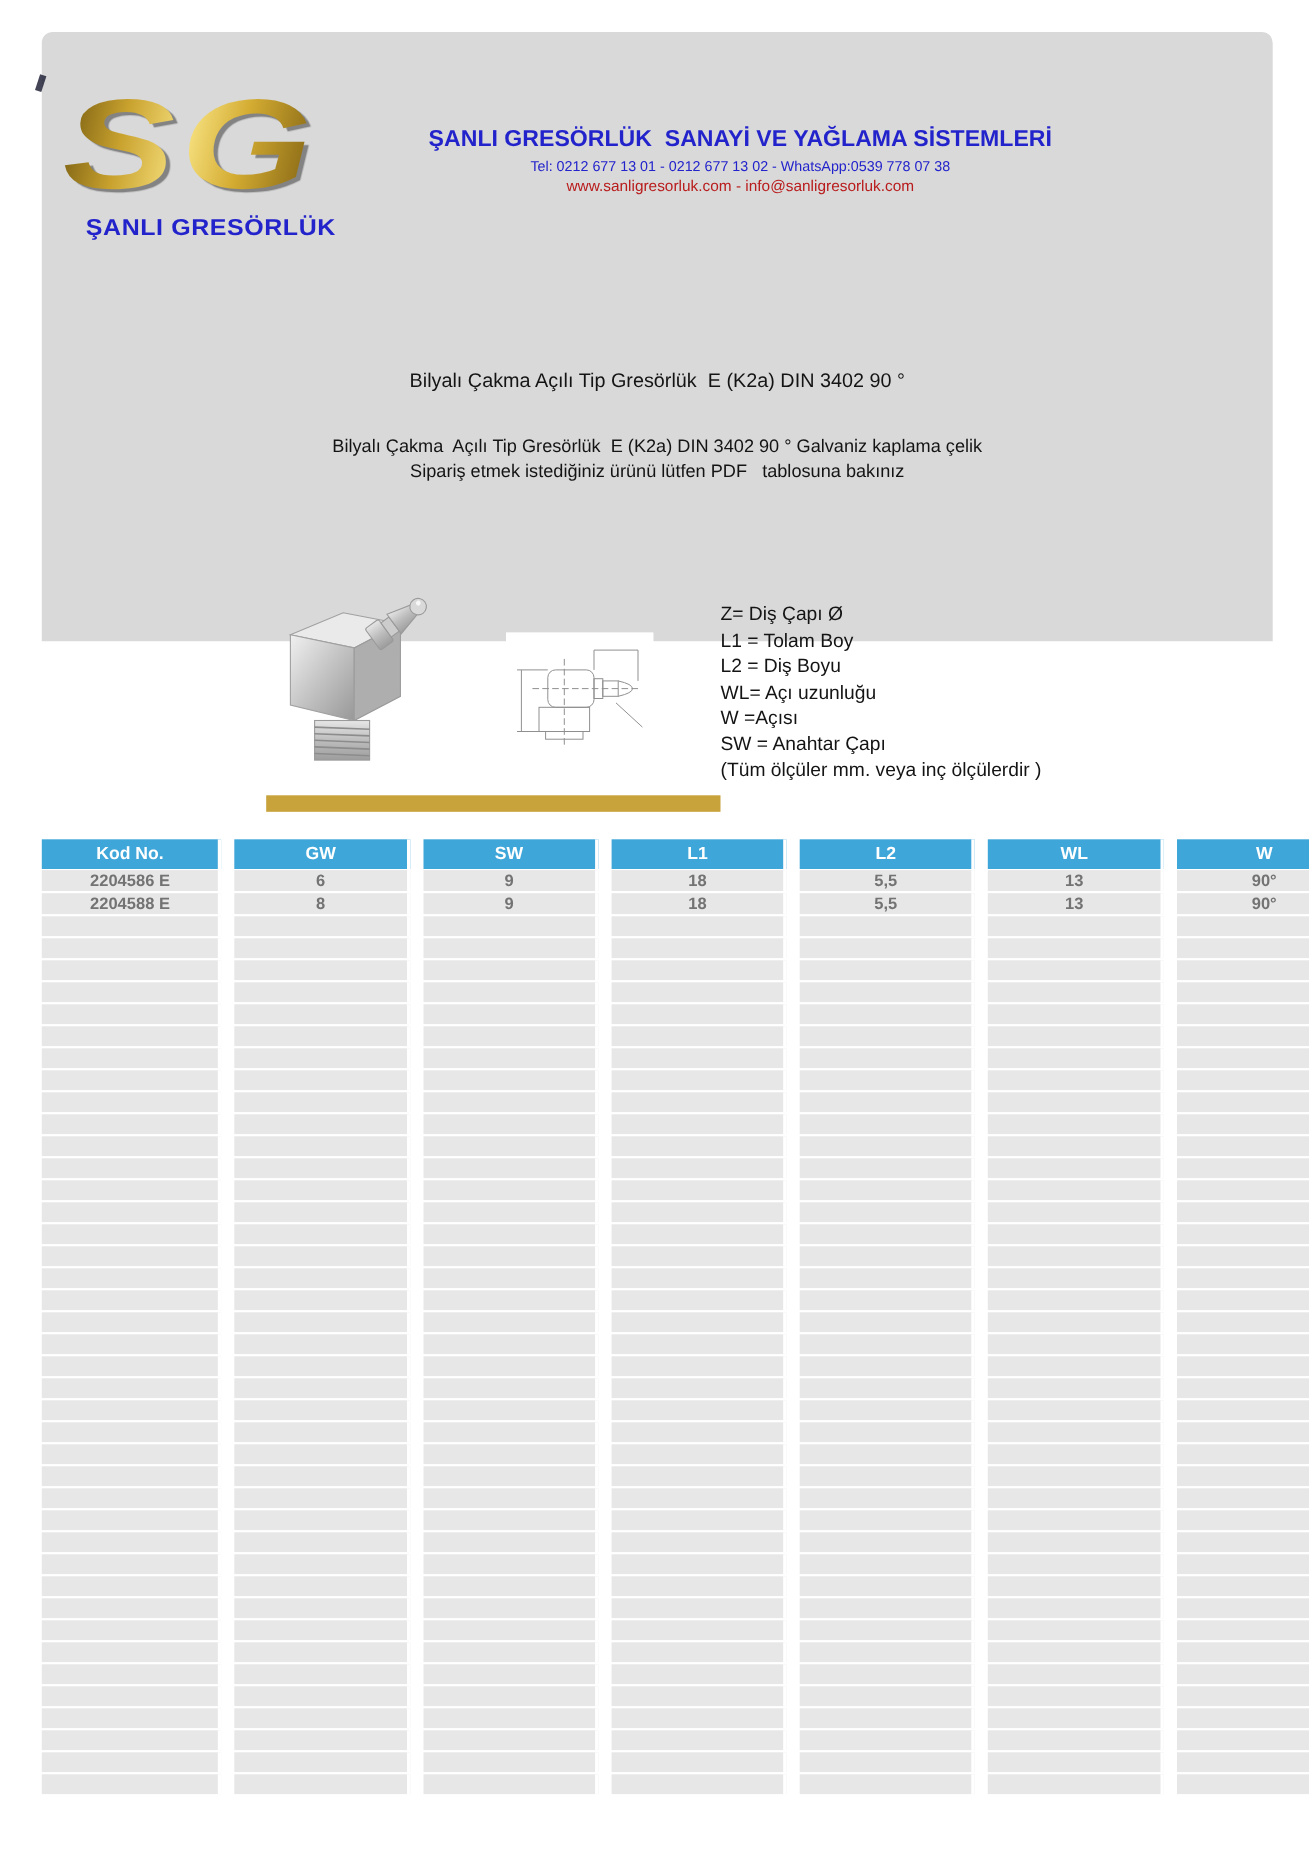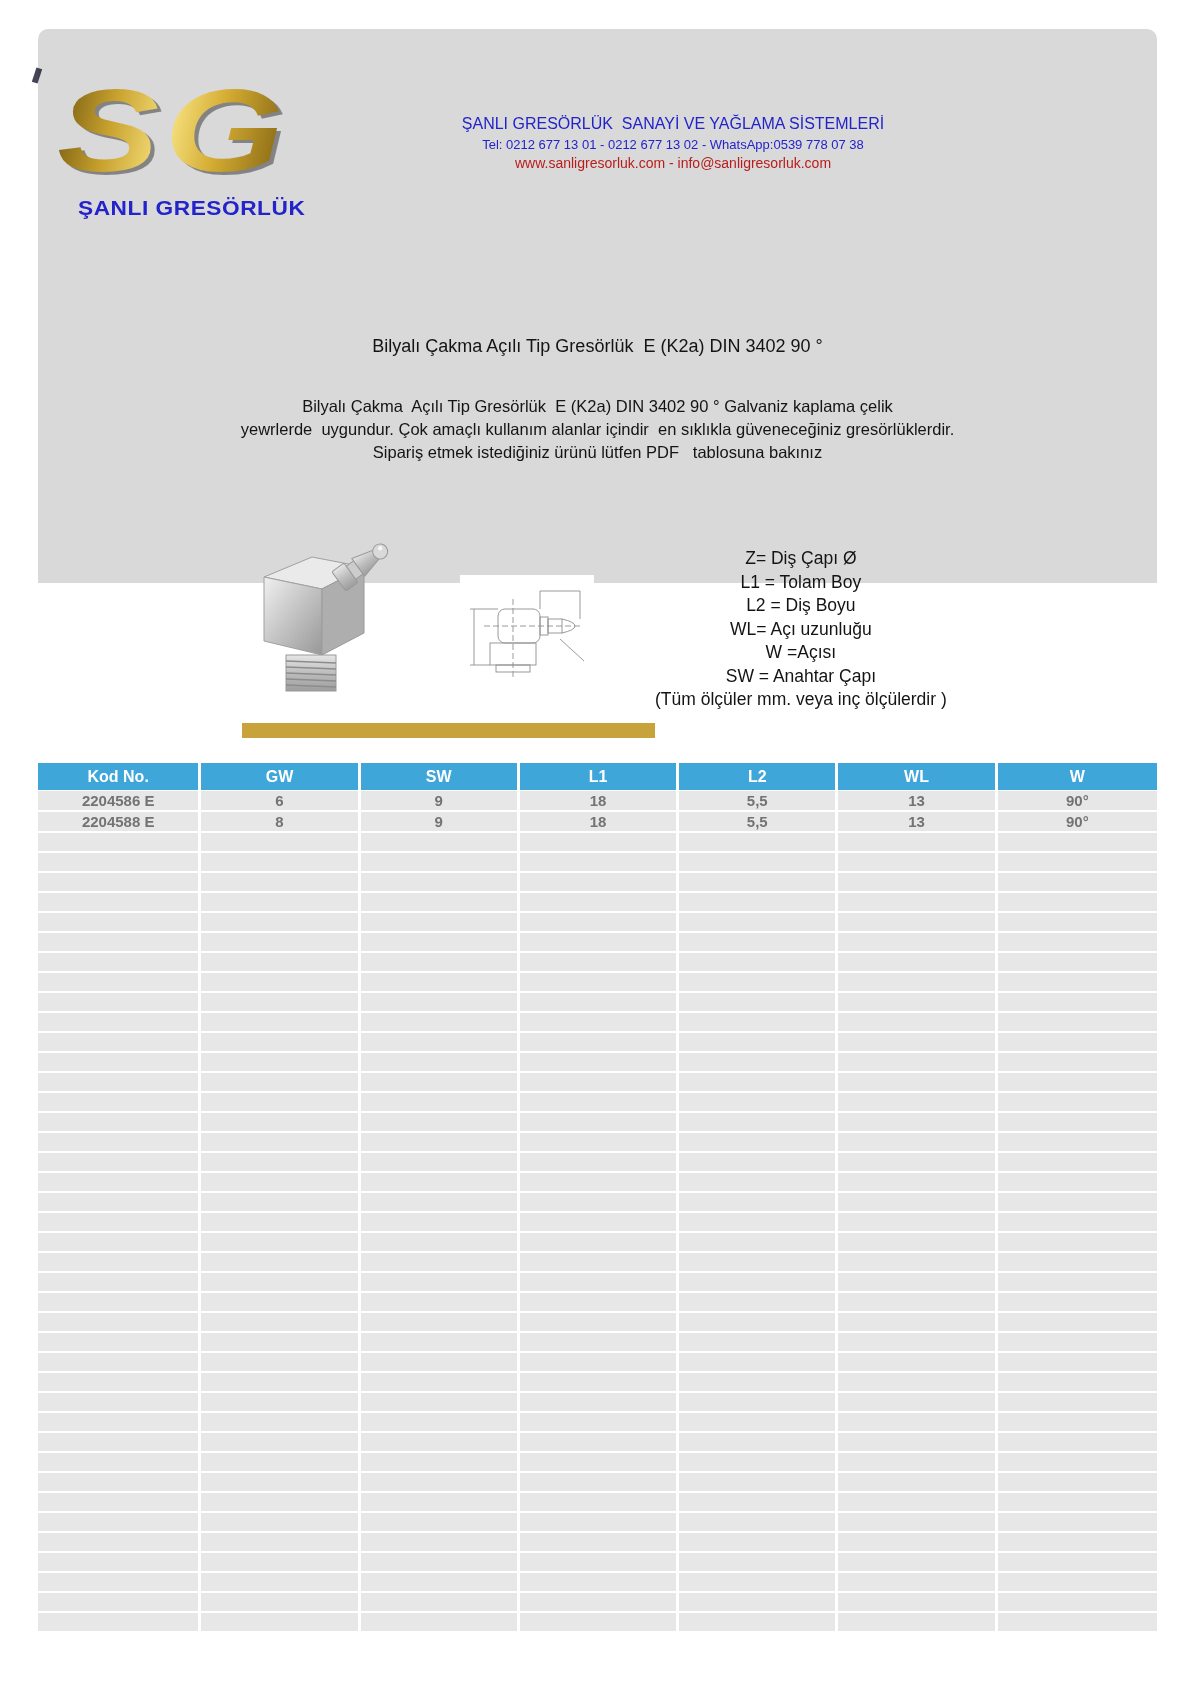--- a/index.html
+++ b/index.html
@@ -10,36 +10,36 @@
   .artifact{position:absolute;left:-4px;top:39px;width:6px;height:15px;background:#23233a;
             transform:rotate(18deg);opacity:0.85;}
   .logo-sg{position:absolute;left:19px;top:50px;font-size:116px;font-weight:bold;font-style:italic;
            line-height:104px;letter-spacing:4px;transform:scaleX(1.32);transform-origin:left top;
            background:linear-gradient(100deg,#6e550e 0%,#c9a22e 25%,#f6e07e 48%,#d4ac32 68%,#7a5c10 100%);
            -webkit-background-clip:text;background-clip:text;color:transparent;
            filter:drop-shadow(3px 3px 0 rgba(45,45,45,0.5));}
   .logo-brand{position:absolute;left:40px;top:167px;font-size:21px;font-weight:bold;color:#2323cc;
               letter-spacing:0.5px;transform:scaleX(1.08);transform-origin:left;white-space:pre;}
   .head{position:absolute;left:290px;top:86px;width:690px;text-align:center;color:#2323cc;}
-  .head .company{font-size:16px;font-weight:normal;white-space:pre;margin-bottom:4px;}
+  .head .company{font-size:21px;font-weight:bold;white-space:pre;margin-bottom:4px;}
   .head .addr{font-size:17px;margin-bottom:4px;white-space:pre;}
   .head .tel{font-size:13px;margin-bottom:3px;white-space:pre;}
   .head .web{font-size:14px;color:#b91c1c;white-space:pre;}
   .title{position:absolute;top:307px;left:0;width:100%;text-align:center;font-size:18px;
          color:#141414;white-space:pre;}
   .desc{position:absolute;top:366px;left:0;width:100%;text-align:center;font-size:16.5px;
         line-height:23px;color:#141414;}
   .desc div{white-space:pre;}
   .photo{position:absolute;left:210px;top:500px;}
   .drawing{position:absolute;left:422px;top:546px;background:#fff;}
   .legend{position:absolute;left:617px;top:518px;font-size:17.5px;line-height:23.5px;color:#141414;}
-  .legend div{white-space:pre;text-align:center;}
+  .legend div{white-space:pre;}
   .gold-bar{position:absolute;left:204px;top:694px;width:413px;height:15px;background:#c8a23a;}
   .table{position:absolute;left:38px;top:763px;width:1119px;}
-  .trow{display:flex;}
+  .trow{display:flex;gap:12px;}
   .trow.thead{margin-bottom:1px;}
   .trow.drow,.trow.erow{margin-bottom:2px;}
   .cell{box-sizing:border-box;flex:0 0 14.2333%;border-right:3px solid #fff;text-align:center;
         overflow:hidden;white-space:pre;}
   .cell.c0{flex:0 0 14.6%;}
   .cell.c6{border-right:0;}
   .thead .cell{background:#3fa6d9;color:#ffffff;font-weight:bold;font-size:16px;height:27px;line-height:27px;}
   .drow .cell{background:#e7e7e7;color:#737373;font-weight:bold;font-size:15px;height:19px;line-height:19px;}
   .erow .cell{background:#e7e7e7;height:18px;}
 </style>
@@ -56,21 +56,20 @@
     <div class="head">
       <div class="company">ŞANLI GRESÖRLÜK  SANAYİ VE YAĞLAMA SİSTEMLERİ</div>
       <div class="tel">Tel: 0212 677 13 01 - 0212 677 13 02 - WhatsApp:0539 778 07 38</div>
       <div class="web">www.sanligresorluk.com - info@sanligresorluk.com</div>
     </div>
 
     <div class="title">Bilyalı Çakma Açılı Tip Gresörlük  E (K2a) DIN 3402 90 °</div>
 
     <div class="desc">
       <div>Bilyalı Çakma  Açılı Tip Gresörlük  E (K2a) DIN 3402 90 ° Galvaniz kaplama çelik</div>
-      <div>yewrlerde  uygundur. Çok amaçlı kullanım alanlar içindir  en sıklıkla güveneceğiniz gresörlüklerdir.</div>
       <div>Sipariş etmek istediğiniz ürünü lütfen PDF   tablosuna bakınız</div>
     </div>
 
     <svg class="photo" width="175" height="170" viewBox="0 0 175 170">
       <defs>
         <linearGradient id="m1" x1="0" y1="0" x2="1" y2="1">
           <stop offset="0" stop-color="#f0f0f0"></stop>
             <stop offset="0.5" stop-color="#c3c3c3"></stop>
             <stop offset="1" stop-color="#989898"></stop>
         </linearGradient>

